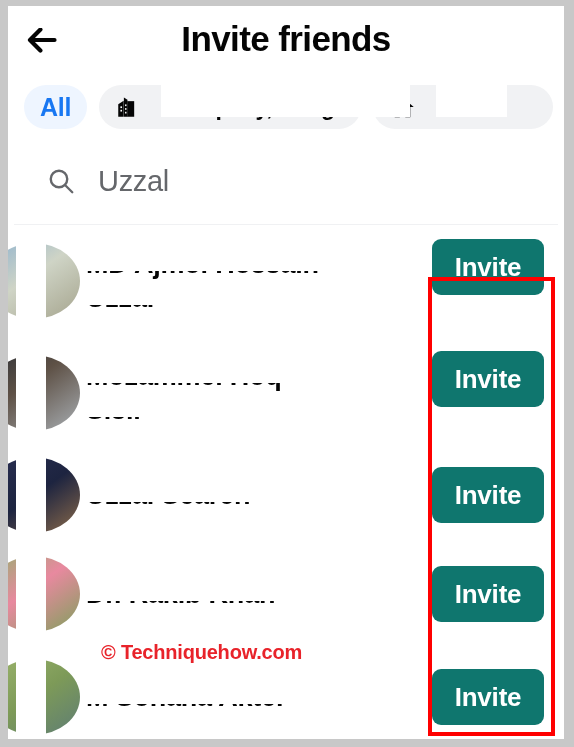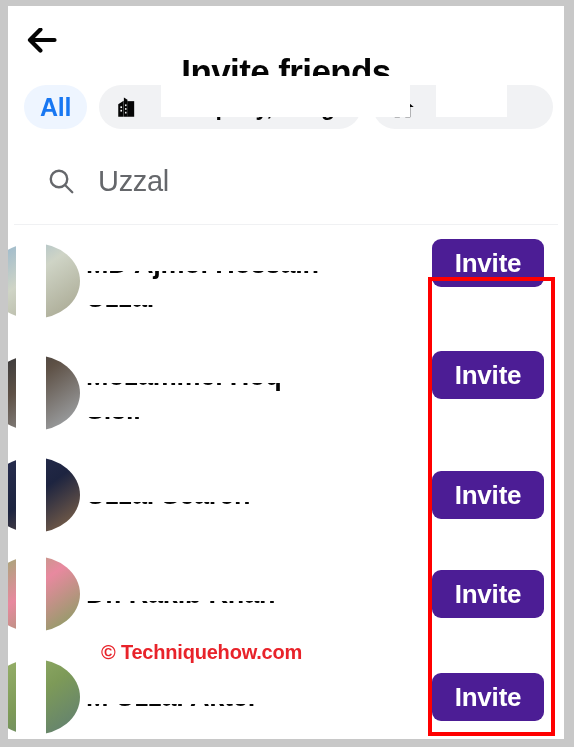--- a/index.html
+++ b/index.html
@@ -52,21 +52,20 @@
     position: absolute;
     left: 0;
     right: 0;
     top: 10px;
     text-align: center;
     font-size: 35px;
     font-weight: bold;
     letter-spacing: -0.6px;
     color: #050505;
     line-height: 46px;
-    margin-top: 33px;
   }
 
   
   .chips {
     position: relative;
     height: 62px;
     display: flex;
     align-items: center;
     padding-left: 16px;
     gap: 12px;
@@ -206,24 +205,24 @@
     left: -2px;
     right: 0;
     top: -4px;
     height: 28px;
     background: #ffffff;
   }
 
   .invite-btn {
     flex: 0 0 auto;
     width: 112px;
-    height: 48px;
+    height: 56px;
     border: none;
     border-radius: 9px;
-    background: #4c1d95;
+    background: #0f766e;
     color: #ffffff;
     font-size: 26px;
     font-weight: bold;
     font-family: "Liberation Sans", sans-serif;
     letter-spacing: -0.2px;
     cursor: pointer;
     display: flex;
     align-items: center;
     justify-content: center;
     margin-right: 20px;
@@ -358,21 +357,21 @@
           <div class="name-line">Dr. Rakib Khan</div>
         </div>
         <button class="invite-btn">Invite</button>
       </div>
 
       <div class="row" style="height:100px;">
         <div class="avatar">
           <div class="ava-circle" style="background:linear-gradient(145deg,#9cb46d 0%,#7d9a58 50%,#5e7d74 100%);"></div>
         </div>
         <div class="name-block">
-          <div class="name-line">M Uzzal Akter</div>
+          <div class="name-line">M Sohana Akter</div>
         </div>
         <button class="invite-btn">Invite</button>
       </div>
 
     </div>
   </div>
 
   <div class="annotation-box"></div>
 
   <div class="watermark">© Techniquehow.com</div>

